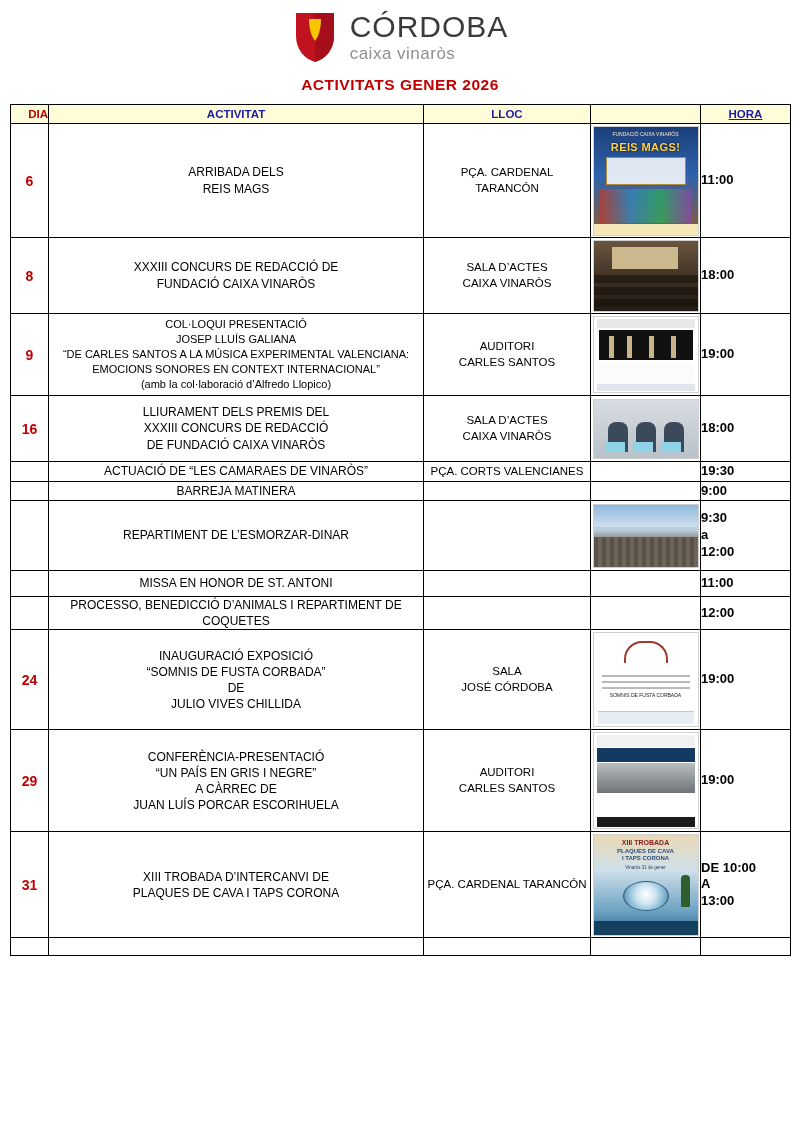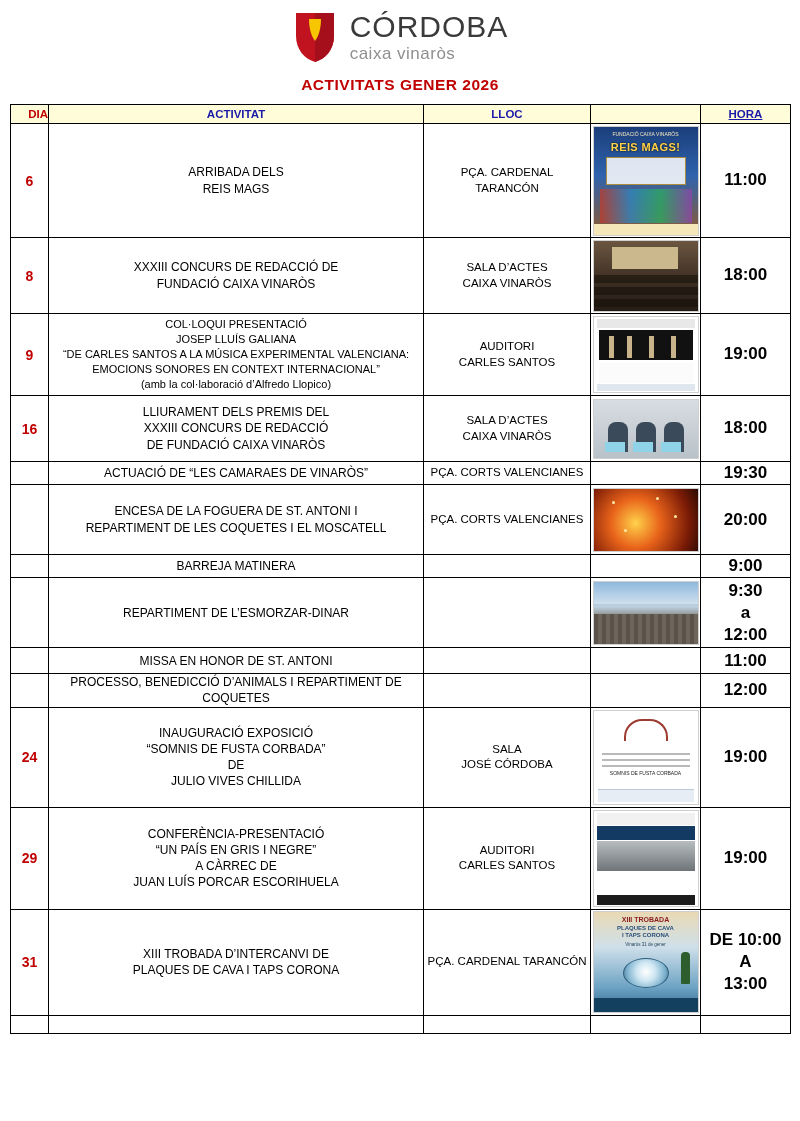--- a/index.html
+++ b/index.html
@@ -108,22 +108,21 @@
     padding: 4px 6px;
   }
   td.act.small { font-size: 11px; }
   td.lloc {
     text-align: center;
     font-size: 11.5px;
     line-height: 1.35;
     padding: 3px 4px;
   }
   td.hora {
-    text-align: center;
-    font-size: 17px;
+    font-size: 13px;
     font-weight: bold;
     line-height: 1.3;
   }
   td.img { padding: 2px; text-align: center; }
   .red-bold { color: #c00000; font-weight: bold; }
 
   
   .thumb {
     width: 104px;
     margin: 0 auto;
@@ -352,35 +351,20 @@
       </tr>
 
       <tr style="height:20px">
         <td class="dia"></td>
         <td class="act" style="white-space:pre-line">ACTUACIÓ DE “LES CAMARAES DE VINARÒS”</td>
         <td class="lloc" style="white-space:pre-line">PÇA. CORTS VALENCIANES</td>
         <td class="img"></td>
         <td class="hora" style="white-space:pre-line">19:30</td>
       </tr>
 
-      <tr style="height:70px">
-        <td class="dia"></td>
-        <td class="act" style="white-space:pre-line">ENCESA DE LA FOGUERA DE ST. ANTONI I
-REPARTIMENT DE LES COQUETES I EL MOSCATELL</td>
-        <td class="lloc" style="white-space:pre-line">PÇA. CORTS VALENCIANES</td>
-        <td class="img">
-          <span class="thumb foguera">
-            <span class="spark" style="left:18px; top:12px"></span>
-            <span class="spark" style="left:62px; top:8px"></span>
-            <span class="spark" style="left:80px; top:26px"></span>
-            <span class="spark" style="left:30px; top:40px"></span>
-          </span>
-        </td>
-        <td class="hora" style="white-space:pre-line">20:00</td>
-      </tr>
 
 
       <tr style="height:19px">
         <td class="dia"></td>
         <td class="act" style="white-space:pre-line">BARREJA MATINERA</td>
         <td class="lloc" style="white-space:pre-line"></td>
         <td class="img"></td>
         <td class="hora" style="white-space:pre-line">9:00</td>
       </tr>
 

